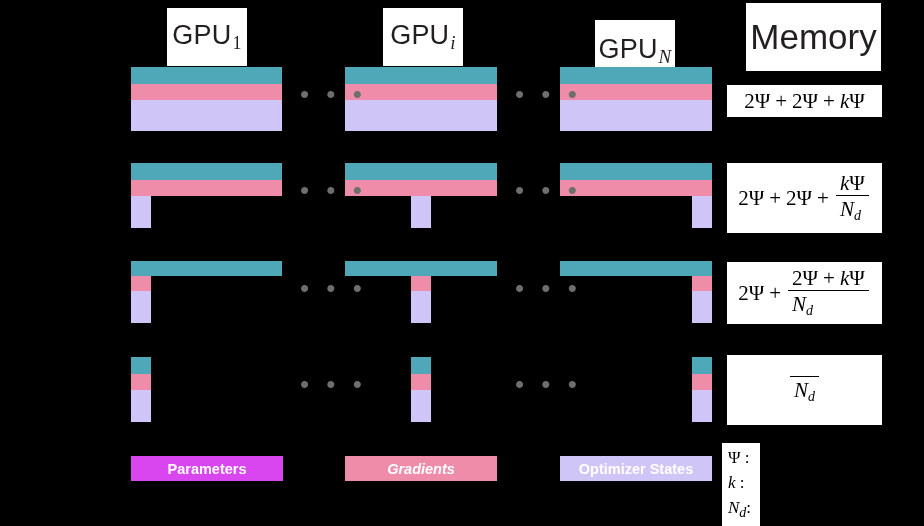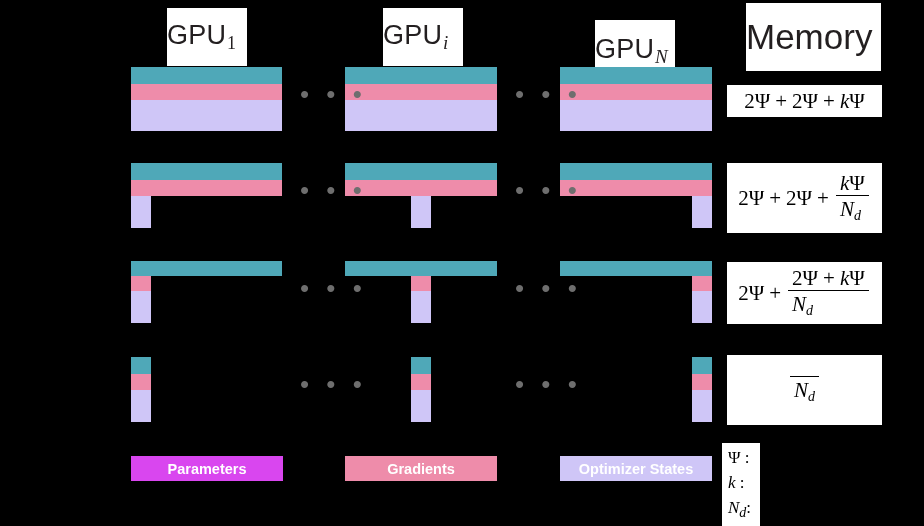--- a/index.html
+++ b/index.html
@@ -1,21 +1,21 @@
 <!DOCTYPE html>
 <html><head>
 <meta charset="utf-8">
 <style>
   html,body{margin:0;padding:0;background:#000;}
   body{width:924px;height:526px;overflow:hidden;
        font-family:"Liberation Sans",sans-serif;position:relative;}
 
   
   .wbox{position:absolute;background:#ffffff;color:#1a1a1a;
-        display:flex;align-items:center;justify-content:flex-start;
+        display:flex;align-items:center;justify-content:center;
         box-sizing:border-box;}
 
   
   .gpu-label{font-family:"Liberation Sans",sans-serif;font-size:27px;
              color:#231f20;line-height:1;white-space:nowrap;letter-spacing:.2px;}
   .gpu-label .sub{font-family:"Liberation Serif",serif;font-style:italic;
                   font-size:19px;vertical-align:-5px;padding-left:1px;}
   .gpu-label .sub.num{font-style:normal;font-size:18px;}
 
   
@@ -42,21 +42,21 @@
   .frac .num{padding:0 4px 1px 4px;}
   .frac .den{padding:2px 4px 0 4px;border-top:1.6px solid #000;
              width:100%;box-sizing:border-box;}
   .sub{font-size:14px;vertical-align:-4px;font-style:italic;}
 
   
   .chip{position:absolute;display:flex;align-items:center;justify-content:center;
         color:#ffffff;font-weight:bold;font-size:14.5px;
         font-family:"Liberation Sans",sans-serif;}
   .chip.params{background:#d946ef;}
-  .chip.grads{background:#ee8caa;}
+  .chip.grads{background:#ee8caa;font-style:italic;}
   .chip.opt{background:#cfc6f7;}
 
   
   .keybox{position:absolute;background:#fff;box-sizing:border-box;
           display:flex;flex-direction:column;justify-content:center;
           padding:4px 3px 4px 6px;}
   .keybox .row{font-family:"Liberation Serif",serif;font-size:17px;color:#000;
                white-space:nowrap;line-height:1.45;}
   .keybox .row i{font-style:italic;}
 </style>

